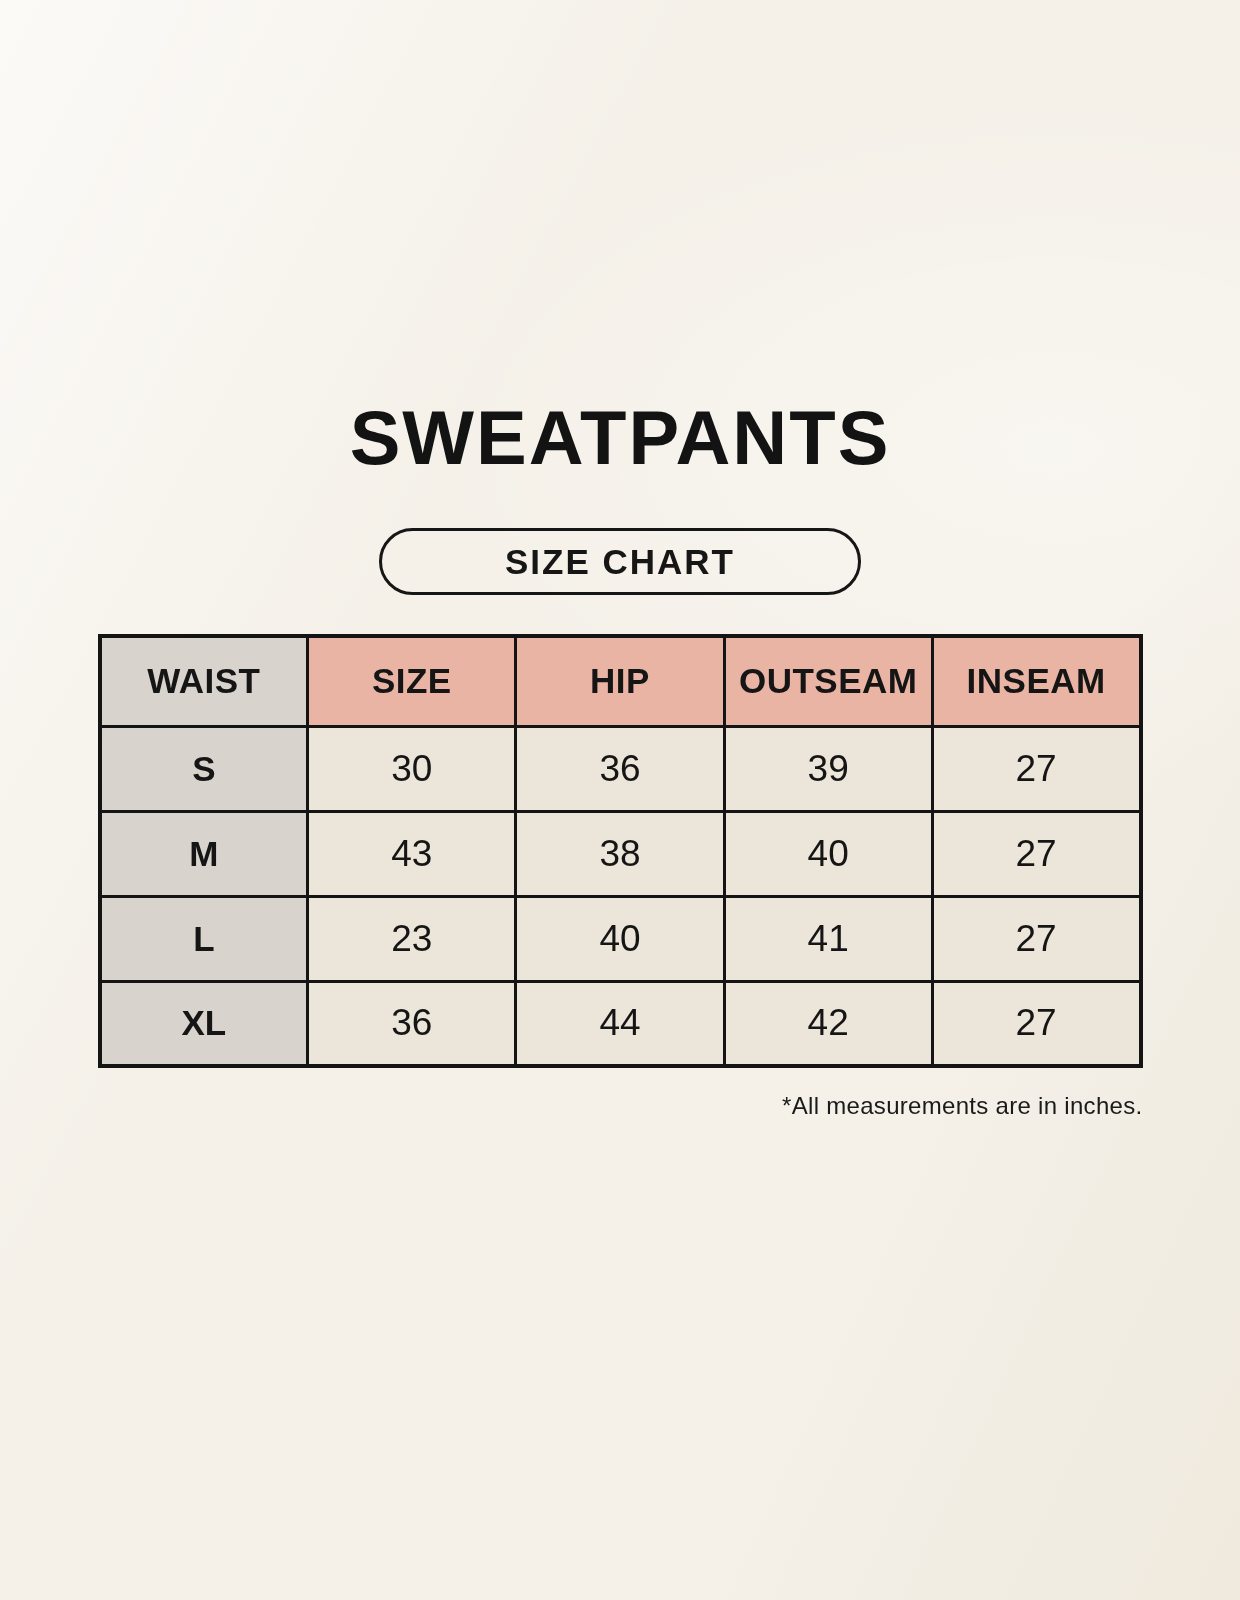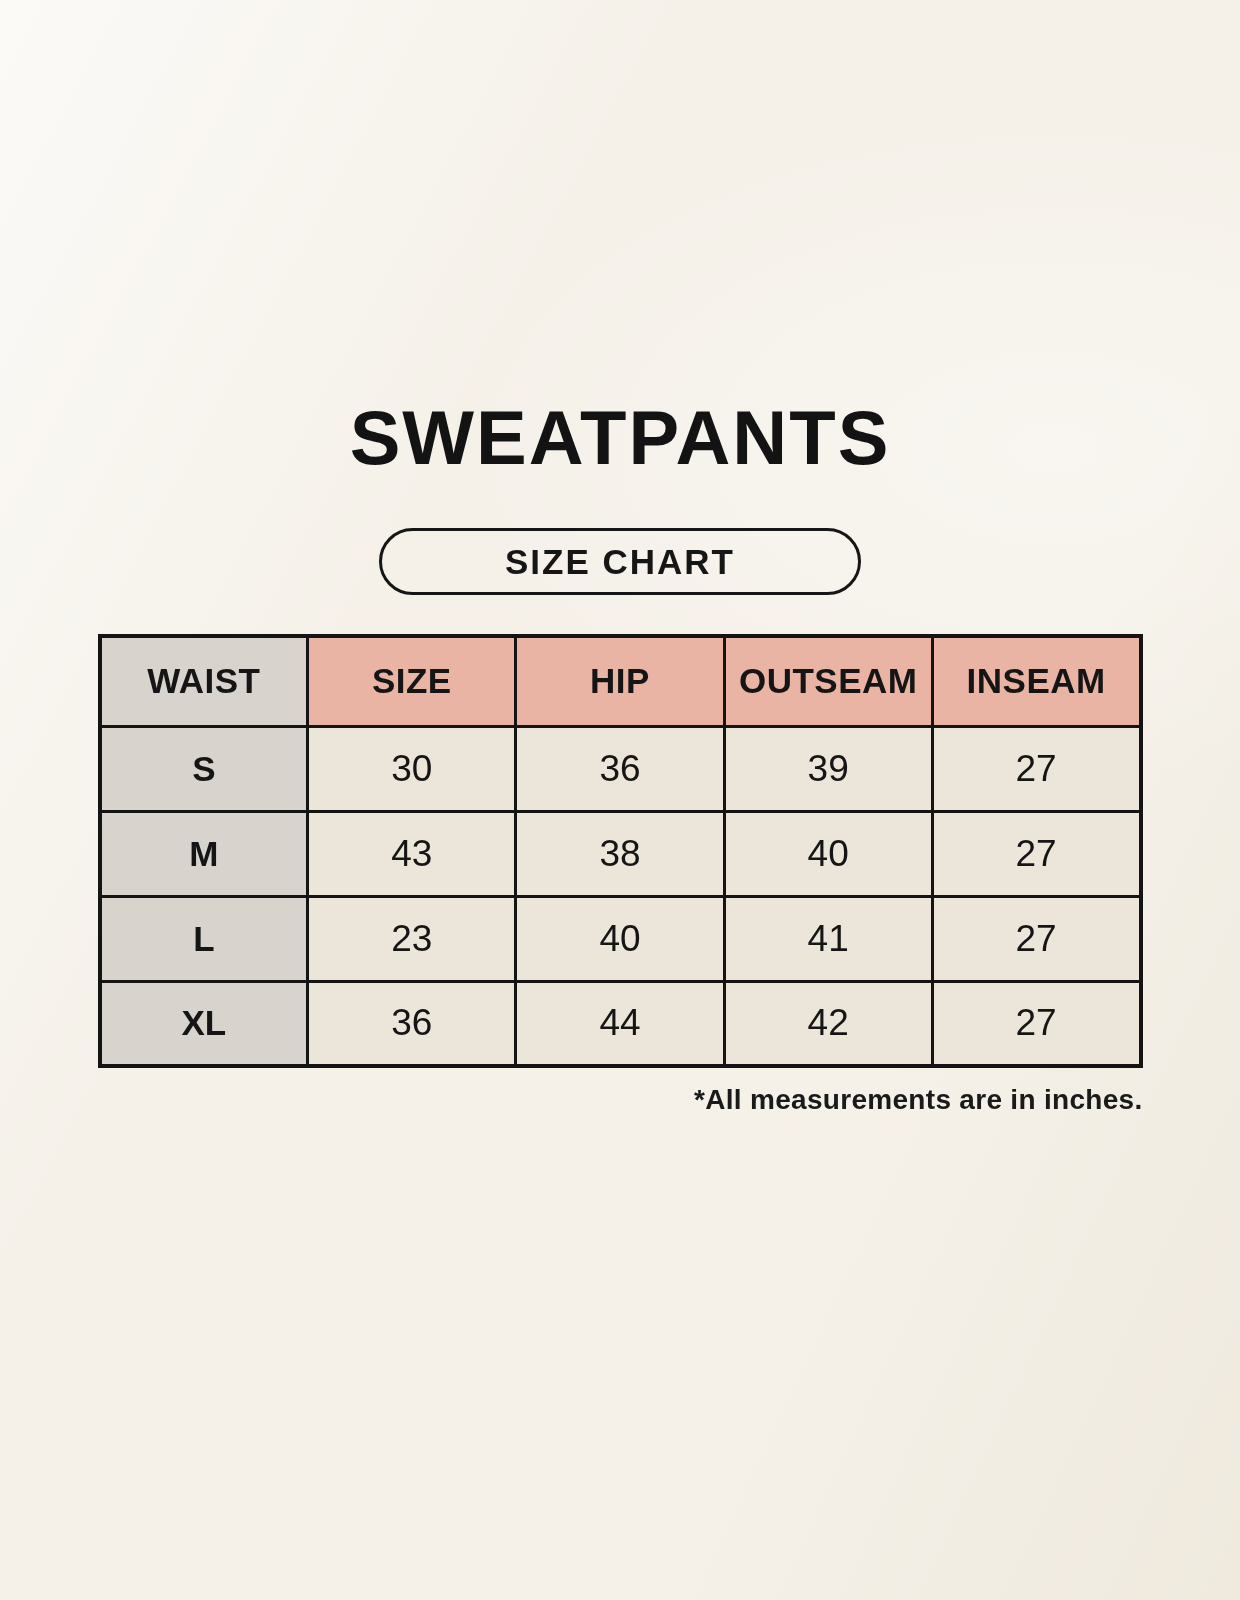--- a/index.html
+++ b/index.html
@@ -85,24 +85,24 @@
     font-size: 35px;
     font-weight: 700;
   }
   td.value-cell {
     background: #ece6da;
     font-size: 37px;
     font-weight: 400;
   }
   .footnote {
     width: 1045px;
-    margin: 16px auto 0;
+    margin: 24px auto 0;
     text-align: right;
-    font-size: 28px;
-    font-weight: 700;
+    font-size: 24px;
+    font-weight: 400;
     letter-spacing: 0.3px;
     color: #1a1a1a;
   }
 </style>
 </head>
 <body>
 
 <div class="canvas">
 
   <h1 class="page-title">SWEATPANTS</h1>

